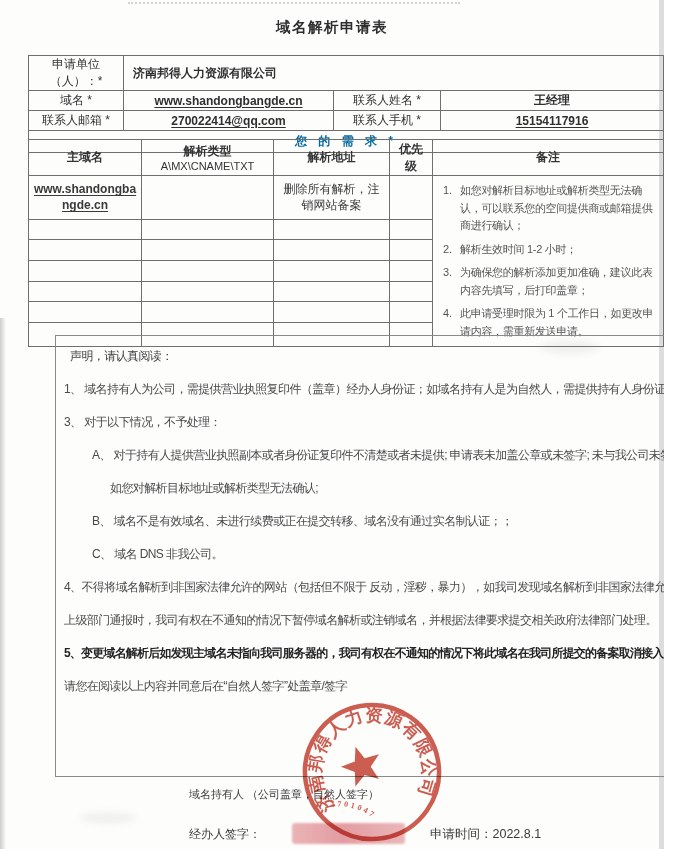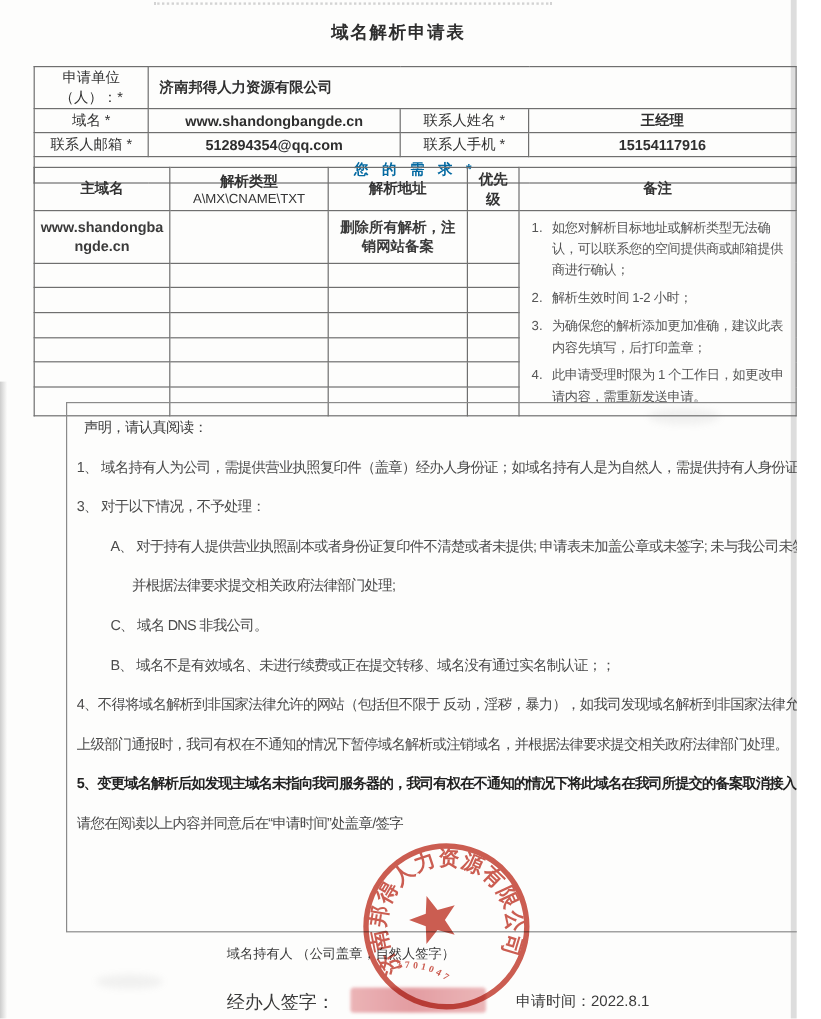--- a/index.html
+++ b/index.html
@@ -23,45 +23,45 @@
     font-size:14.5px;font-weight:bold;letter-spacing:1.5px;color:#2e2e2e;}
 
   
   table{border-collapse:collapse;table-layout:fixed;}
   td{border:1px solid #6f6f6f;padding:0 4px;font-size:12px;overflow:hidden;
      text-align:center;vertical-align:middle;color:#3a3a3a;}
   .t1{position:absolute;left:28px;top:55px;width:635px;}
   .t2{position:absolute;left:28px;top:139px;width:635px;}
   .lbl{font-weight:normal;color:#333;}
   .val{font-weight:bold;color:#2f2f2f;}
-  .u{text-underline-offset:2px;text-align:center;}
+  .u{text-decoration:underline;text-underline-offset:2px;text-align:center;}
   .left{text-align:left;padding-left:9px;}
   .needs{font-weight:bold;letter-spacing:4px;color:#0369a1;}
   .hdr{font-weight:bold;color:#333;}
   .sub{font-weight:normal;font-size:11px;letter-spacing:0;}
   .dcell{font-weight:bold;word-break:break-all;line-height:16px;}
-  .addr{font-weight:bold;line-height:16px;}
+  .addr{font-weight:normal;line-height:16px;}
   .remarks-cell{vertical-align:top;padding:6px 6px 0 10px;}
   .remark{display:flex;margin-bottom:6px;}
   .remark .num{width:17px;flex:none;font-size:11px;color:#555;line-height:17.5px;text-align:left;}
   .remark .txt{flex:1;font-size:11px;color:#555;line-height:17.5px;text-align:left;letter-spacing:-0.3px;}
 
   
   .decl{position:absolute;left:55px;top:335px;width:613px;height:442px;
     border:1px solid #8a8a8a;box-sizing:border-box;padding:4px 0 0 8px;}
   .dline{height:33px;line-height:33px;white-space:nowrap;overflow:hidden;
     font-size:12px;letter-spacing:-0.6px;color:#4a4a4a;}
   .dhead{padding-left:6px;color:#3e3e3e;}
   .ind1{padding-left:28px;}
   .ind2{padding-left:46px;}
   .boldline{font-weight:bold;color:#222;letter-spacing:-0.8px;}
 
   
   .holder{position:absolute;left:189px;top:787px;font-size:11px;color:#3a3a3a;}
-  .signer{position:absolute;left:189px;top:826px;font-size:15px;color:#3a3a3a;}
+  .signer{position:absolute;left:189px;top:826px;font-size:12px;color:#3a3a3a;}
   .apptime{position:absolute;left:430px;top:826px;font-size:12.5px;color:#3a3a3a;text-align:right;}
   .redact{position:absolute;left:292px;top:823px;width:113px;height:21px;
     background:linear-gradient(90deg,#eab0b3,#e2989d 45%,#eab3b5);
     border-radius:3px;filter:blur(1.2px);opacity:.95;}
 
   
   .seal{position:absolute;left:297px;top:696px;width:150px;height:153px;
     mix-blend-mode:multiply;opacity:.82;}
   .seal text{font-family:"Liberation Serif",serif;font-weight:bold;}
 </style>
@@ -91,21 +91,21 @@
       <td class="val left" colspan="3">济南邦得人力资源有限公司</td>
     </tr>
     <tr style="height:20px">
       <td class="lbl">域名 *</td>
       <td class="val u">www.shandongbangde.cn</td>
       <td class="lbl">联系人姓名 *</td>
       <td class="val">王经理</td>
     </tr>
     <tr style="height:20px">
       <td class="lbl">联系人邮箱 *</td>
-      <td class="val u">512894354@qq.com</td>
+      <td class="val u">270022414@qq.com</td>
       <td class="lbl">联系人手机 *</td>
       <td class="val u">15154117916</td>
     </tr>
     <tr style="height:22px">
       <td class="needs" colspan="4">您 的 需 求 *</td>
     </tr>
   </tbody>
     </table>
 
   <table class="t2">
@@ -188,27 +188,27 @@
           <td></td>
         </tr>
   </tbody>
     </table>
 
   <div class="decl">
     <div class="dline dhead">声明，请认真阅读：</div>
     <div class="dline">1、 域名持有人为公司，需提供营业执照复印件（盖章）经办人身份证；如域名持有人是为自然人，需提供持有人身份证复印件。</div>
     <div class="dline">3、 对于以下情况，不予处理：</div>
     <div class="dline ind1">A、 对于持有人提供营业执照副本或者身份证复印件不清楚或者未提供; 申请表未加盖公章或未签字; 未与我公司未签订合同</div>
-    <div class="dline ind2">并根据法律要求提交相关政府法律部门处理;</div>
+    <div class="dline ind2">如您对解析目标地址或解析类型无法确认;</div>
+    <div class="dline ind1">B、 域名不是有效域名、未进行续费或正在提交转移、域名没有通过实名制认证；；</div>
     <div class="dline ind1">C、 域名 DNS 非我公司。</div>
-    <div class="dline ind1">B、 域名不是有效域名、未进行续费或正在提交转移、域名没有通过实名制认证；；</div>
     <div class="dline">4、不得将域名解析到非国家法律允许的网站（包括但不限于 反动，淫秽，暴力），如我司发现域名解析到非国家法律允许内容或</div>
     <div class="dline">上级部门通报时，我司有权在不通知的情况下暂停域名解析或注销域名，并根据法律要求提交相关政府法律部门处理。</div>
     <div class="dline boldline">5、变更域名解析后如发现主域名未指向我司服务器的，我司有权在不通知的情况下将此域名在我司所提交的备案取消接入，为不</div>
-    <div class="dline">请您在阅读以上内容并同意后在“申请时间”处盖章/签字</div>
+    <div class="dline">请您在阅读以上内容并同意后在“自然人签字”处盖章/签字</div>
   </div>
 
   <div class="holder">域名持有人 （公司盖章，自然人签字）</div>
   <div class="signer">经办人签字：</div>
   <div class="redact"></div>
   <div class="apptime">申请时间：2022.8.1</div>
 
   <svg class="seal" viewBox="0 0 150 153">
     <g transform="rotate(-10 75 76)">
       <circle cx="75" cy="76" r="67" fill="none" stroke="var(--seal-color,#c23a2c)" stroke-width="4.5"></circle>

